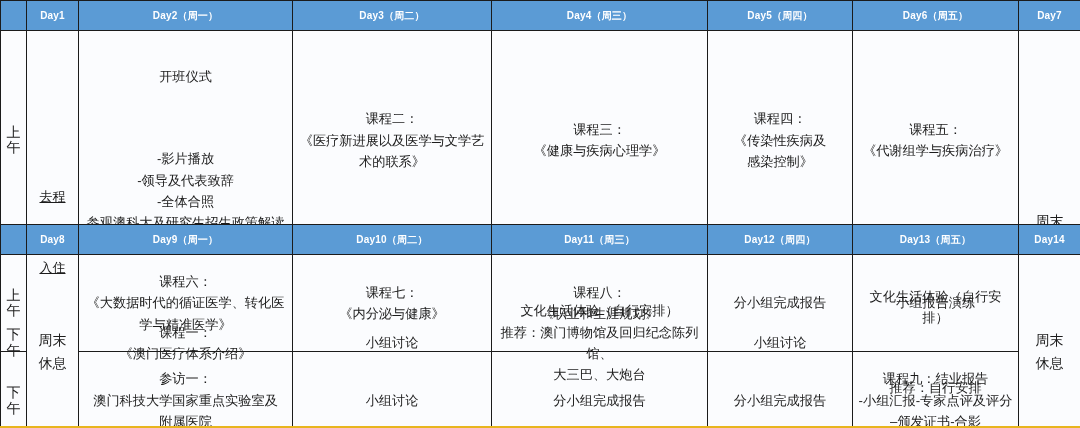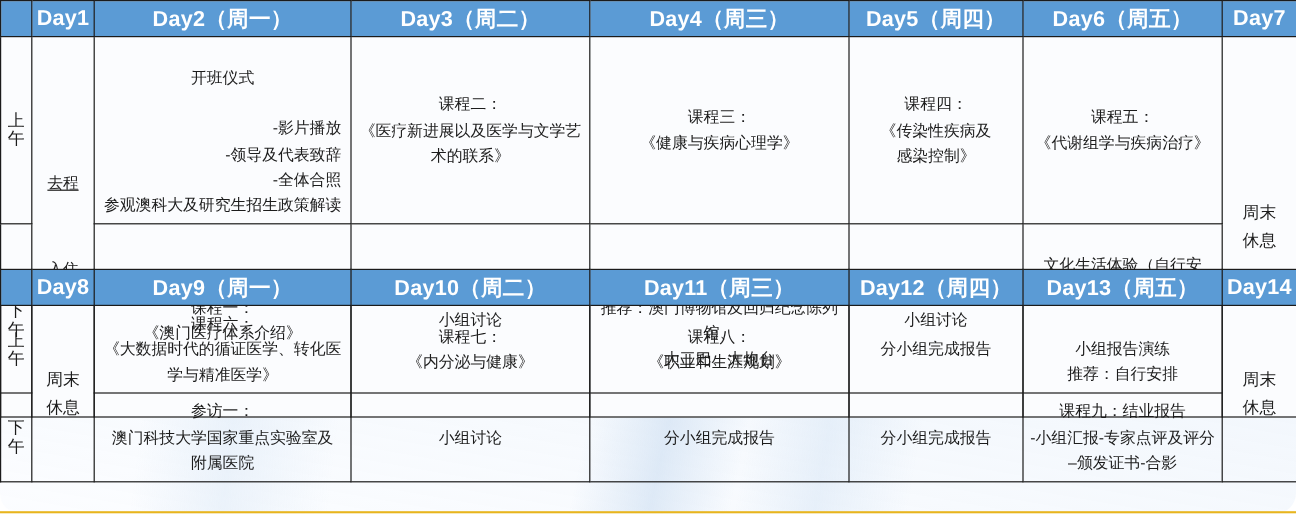--- a/index.html
+++ b/index.html
@@ -62,21 +62,21 @@
     text-align: center;
     color: #1c1c1c;
     background-clip: padding-box;
   }
 
   
   tr.hdr th {
     background: #5b9bd5;
     color: #ffffff;
     font-weight: bold;
-    font-size: 18px;
+    font-size: 10px;
     height: 30px;
     letter-spacing: 0.2px;
   }
   tr.hdr th.blank { background: #5b9bd5; }
 
   
   td.cell {
     font-size: 13.2px;
     line-height: 1.55;
     background: rgba(250,251,253,0.55);
@@ -104,28 +104,29 @@
     font-size: 13px;
     line-height: 1.6;
     text-decoration: underline;
   }
   td.restcol {
     font-size: 14px;
     line-height: 1.65;
   }
 
   .cell-inner {
-    padding: 4px 5px;
+    padding: 16px 5px;
     white-space: pre-line;
   }
   .cell-left {
-    text-align: right;
+    text-align: center;
     display: inline-block;
     white-space: pre-line;
     line-height: 1.62;
+    margin-top: 40px;
   }
   .cell-center {
     text-align: center;
     white-space: pre-line;
     line-height: 1.62;
   }
   .spacer-line { display: block; height: 9px; }
 
   
   col.c-time  { width: 26px; }

